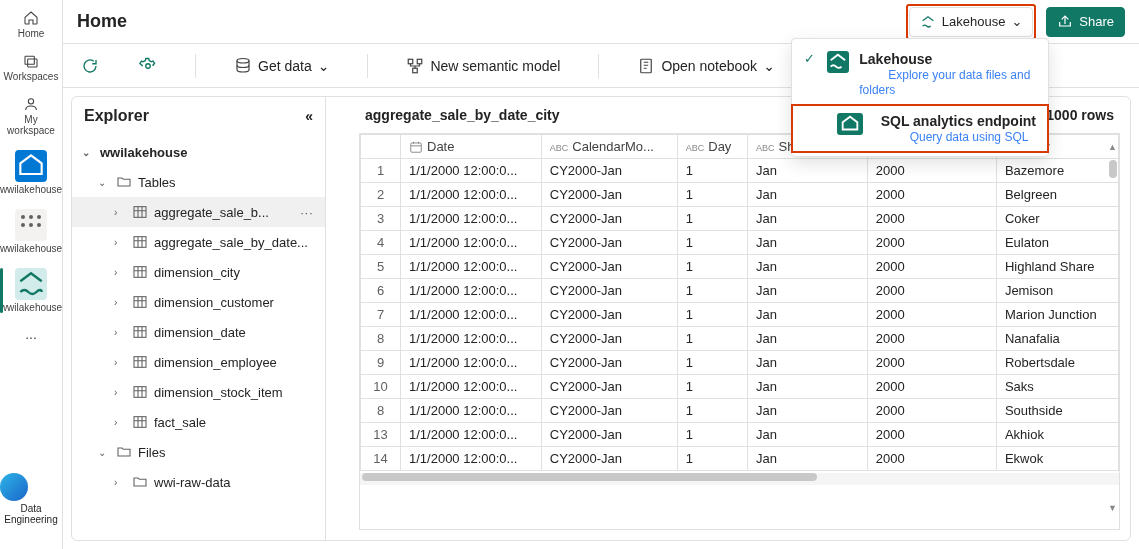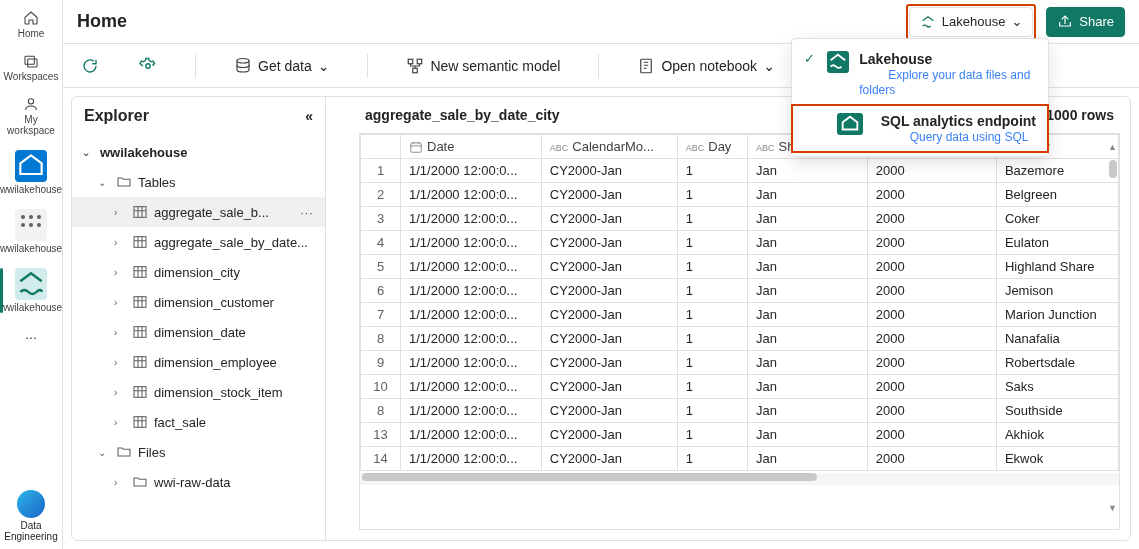--- a/index.html
+++ b/index.html
@@ -8,21 +8,21 @@
 
 .rail { width: 63px; border-right: 1px solid #e0e0e0; display: flex; flex-direction: column; align-items: center; padding-top: 6px; gap: 6px; }
 .rail-item { display: flex; flex-direction: column; align-items: center; gap: 2px; padding: 4px 0; cursor: pointer; width: 100%; font-size: 10px; color: #424242; }
 .rail-item.selected { position: relative; }
 .rail-item.selected::before { content:""; position:absolute; left:0; top:4px; bottom:4px; width:3px; background:#117865; border-radius:2px; }
 .rail-icon-box { width: 32px; height: 32px; border-radius: 4px; display:flex; align-items:center; justify-content:center; }
 .rail-icon-box.blue { background:#0078d4; color:#fff; }
 .rail-icon-box.light { background:#f3f2f1; }
 .rail-icon-box.teal { background:#d1ecea; }
 .rail-label { font-size: 10px; text-align:center; line-height:1.1; }
-.rail-bottom { margin-top:auto; padding-bottom:7px; display:flex; flex-direction:column; align-items:center; gap:2px; }
+.rail-bottom { margin-top:auto; padding-bottom:24px; display:flex; flex-direction:column; align-items:flex-start; gap:2px; }
 .persona-dot { width:28px; height:28px; border-radius:50%; background:linear-gradient(135deg,#2CB5E8,#1B65C9); }
 
 
 .main { flex:1; display:flex; flex-direction:column; position:relative; }
 
 
 .topbar { height:44px; display:flex; align-items:center; padding:0 14px; gap:10px; border-bottom:1px solid #e0e0e0; }
 .topbar-title { font-size:18px; font-weight:600; }
 .topbar-spacer { flex:1; }
 .chip { display:flex; align-items:center; gap:6px; height:30px; padding:0 10px; border:1px solid #e0e0e0; border-radius:4px; cursor:pointer; background:#fff; font-size:13px; }

